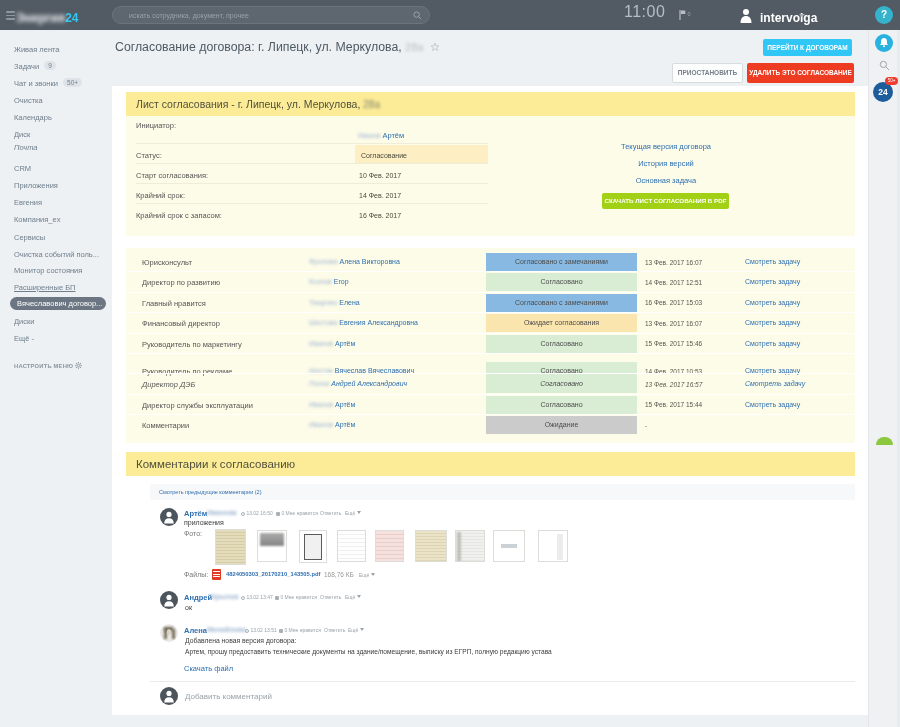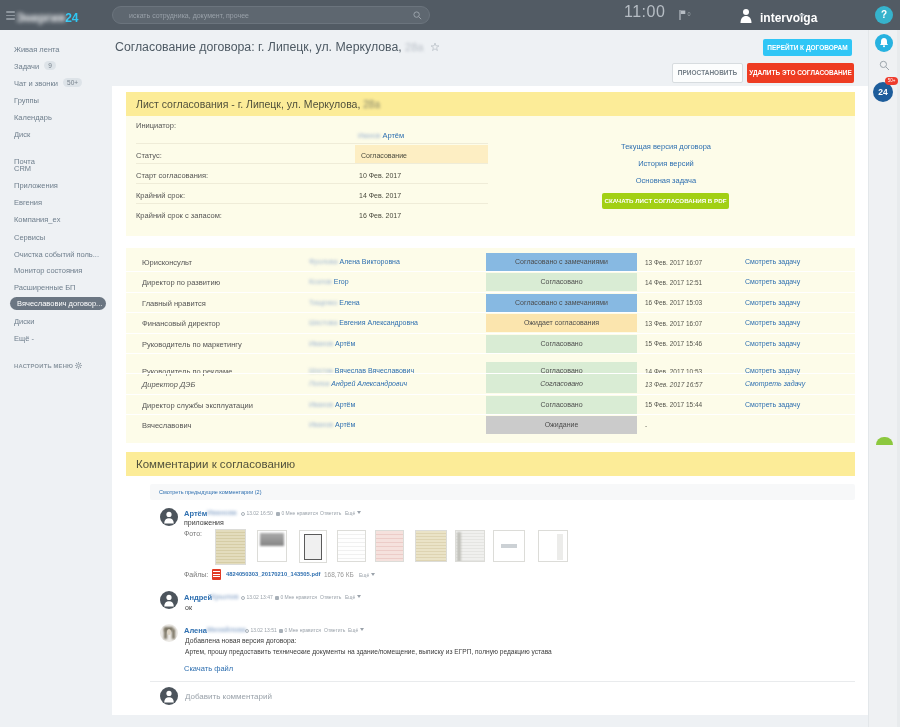--- a/index.html
+++ b/index.html
@@ -109,32 +109,32 @@
     <line x1="6.8" y1="6.8" x2="10" y2="10" stroke="#9ba4ab" stroke-width="1"></line>
   </svg>
 <div class="circ" style="left:873px; top:82px; width:20px; height:20px; background:#1e5d9b; color:#fff; font-weight:bold; font-size:8.5px; line-height:20px;">24</div>
 <div class="abs" style="left:885px; top:77px; width:13px; height:8px; background:#ee3c2d; border-radius:4px; color:#fff; font-size:4.5px; text-align:center; line-height:8px;">50+</div>
 <div class="abs" style="left:876px; top:437px; width:17px; height:8px; background:#8cc83e; border-radius:9px 9px 0 0;"></div>
 
 <div id="menu"></div>
 <div class="mi" style="top:45px;">Живая лента</div>
 <div class="mi" style="top:62px;">Задачи <span class="badge">9</span></div>
 <div class="mi" style="top:79px;">Чат и звонки <span class="badge">50+</span></div>
-<div class="mi" style="top:96px;">Группы</div>
+<div class="mi" style="top:96px;">Очистка</div>
 <div class="mi" style="top:113px;">Календарь</div>
 <div class="mi" style="top:130px;">Диск</div>
-<div class="mi" style="top:157px;">Почта</div>
+<div class="mi" style="top:143px;font-style:italic;">Почта</div>
 <div class="mi" style="top:164px;">CRM</div>
 <div class="mi" style="top:181px;">Приложения</div>
 <div class="mi" style="top:198px;">Евгения</div>
 <div class="mi" style="top:215px;">Компания_ex</div>
 <div class="mi" style="top:233px;">Сервисы</div>
 <div class="mi" style="top:250px;">Очистка событий поль...</div>
 <div class="mi" style="top:266px;">Монитор состояния</div>
-<div class="mi" style="top:283px;">Расширенные БП</div>
+<div class="mi" style="top:283px;text-decoration:underline;">Расширенные БП</div>
 <div id="selpill">Вячеславович договор...</div>
 <div class="mi" style="top:317px;">Диски</div>
 <div class="mi" style="top:334px;">Ещё -</div>
 <div class="mi" style="top:362px; font-size:5.8px; font-weight:bold; color:#8b97a1; letter-spacing:0.2px;">НАСТРОИТЬ МЕНЮ
   <svg width="7" height="7" viewBox="0 0 8 8" style="vertical-align:-1px;">
       <circle cx="4" cy="4" r="1.4" fill="none" stroke="#8b97a1" stroke-width="1"></circle>
       <g stroke="#8b97a1" stroke-width="1.2">
         <line x1="4" y1="0.2" x2="4" y2="1.6"></line>
         <line x1="4" y1="6.4" x2="4" y2="7.8"></line>
         <line x1="0.2" y1="4" x2="1.6" y2="4"></line>
@@ -232,21 +232,21 @@
   <div class="tlnk lnk">Смотреть задачу</div>
 </div>
 <div class="trow" style="top:394.8px;">
   <div class="tlab">Директор службы эксплуатации</div>
   <div class="tname"><span class="blurname">Иванов</span> <a>Артём</a></div>
   <div class="pill" style="background:#d9ecd4;">Согласовано</div>
   <div class="tdate">15 Фев. 2017 15:44</div>
   <div class="tlnk lnk">Смотреть задачу</div>
 </div>
 <div class="trow" style="top:415.2px;">
-  <div class="tlab">Вячеславович</div>
+  <div class="tlab">Комментарии</div>
   <div class="tname"><span class="blurname">Иванов</span> <a>Артём</a></div>
   <div class="pill" style="background:#cbcbcb;">Ожидание</div>
   <div class="tdate">-</div>
 </div>
 <div class="abs" style="left:126px; top:271.4px; width:729px; height:1px; background:#fff;"></div>
 <div class="abs" style="left:126px; top:291.8px; width:729px; height:1px; background:#fff;"></div>
 <div class="abs" style="left:126px; top:312.2px; width:729px; height:1px; background:#fff;"></div>
 <div class="abs" style="left:126px; top:332.6px; width:729px; height:1px; background:#fff;"></div>
 <div class="abs" style="left:126px; top:353px; width:729px; height:1px; background:#fff;"></div>
 <div class="abs" style="left:126px; top:373.4px; width:729px; height:1px; background:#fff;"></div>

